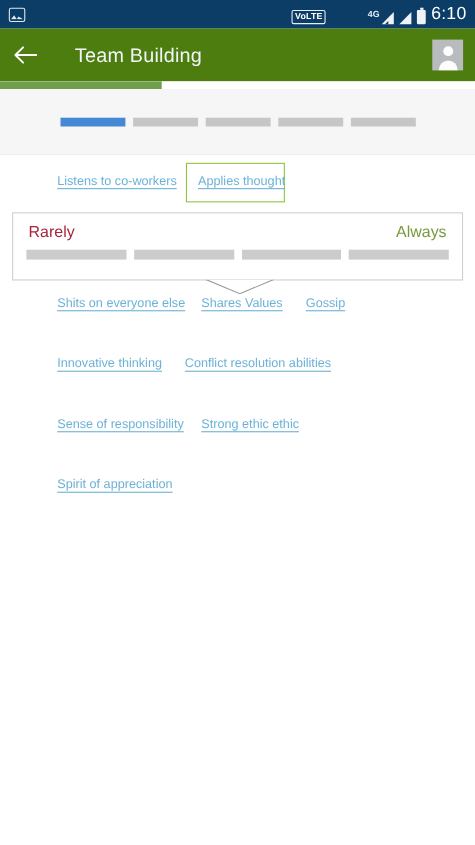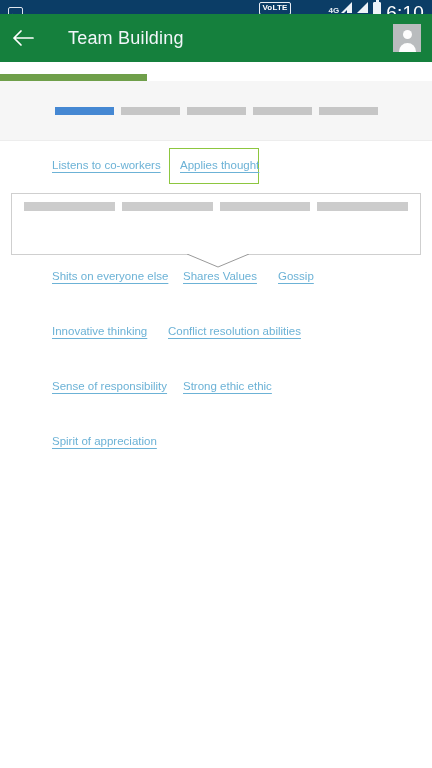--- a/index.html
+++ b/index.html
@@ -24,21 +24,21 @@
     background: #0b3d66;
     display: flex;
     align-items: center;
     padding: 0 8px;
     box-sizing: border-box;
   }
   .sb-left { display: flex; align-items: center; gap: 6px; }
   .sb-right {
     margin-left: auto;
     display: flex;
-    align-items: flex-start;
+    align-items: flex-end;
     gap: 5px;
   }
   .photo-icon {
     width: 15px; height: 13px;
     border: 1.5px solid #dfe7ee;
     border-radius: 2px;
     position: relative;
     box-sizing: border-box;
     background: #0b3d66;
   }
@@ -94,31 +94,31 @@
   }
   .battery::before {
     content: "";
     position: absolute;
     top: -3px; left: 1.6px;
     width: 3px; height: 2px;
     background: #eef3f8;
   }
   .clock {
     color: #ffffff;
-    font-size: 19px;
+    font-size: 16px;
     letter-spacing: .2px;
   }
 
   
   .appbar {
     position: absolute;
-    top: 14px; left: 0;
+    top: 26px; left: 0;
     width: 432px;
     height: 48px;
-    background: #15803d;
+    background: #4d7c0f;
     display: flex;
     align-items: center;
   }
   .back-btn {
     width: 46px; height: 48px;
     display: flex;
     align-items: center;
     justify-content: center;
     cursor: pointer;
   }
@@ -301,20 +301,24 @@
     <div class="step"></div>
   </div>
 
 <div class="tabs-row" id="tabs-row">
     <span class="taglink" style="left: 52px; top: 11px;">Listens to co-workers</span>
     <div class="tab-box" style="left: 169px; top: 0px; width: 90px; height: 36px;"></div>
     <span class="taglink" style="left: 180px; top: 11px;">Applies thought</span>
   </div>
 
 <div class="rating-card">
+  <div class="rating-labels">
+    <span class="lbl-rarely">Rarely</span>
+    <span class="lbl-always">Always</span>
+  </div>
   <div class="rating-bars" id="rating-bars">
       <div class="rbar" style="background: rgb(204, 204, 204);"></div>
       <div class="rbar" style="background: rgb(204, 204, 204);"></div>
       <div class="rbar" style="background: rgb(204, 204, 204);"></div>
       <div class="rbar" style="background: rgb(204, 204, 204);"></div>
     </div>
 </div>
 <div class="caret">
   <svg width="62" height="14" viewBox="0 0 62 14">
     <path d="M0 0 L31 13 L62 0" stroke="#9a9a9a" stroke-width="1" fill="#ffffff"></path>

